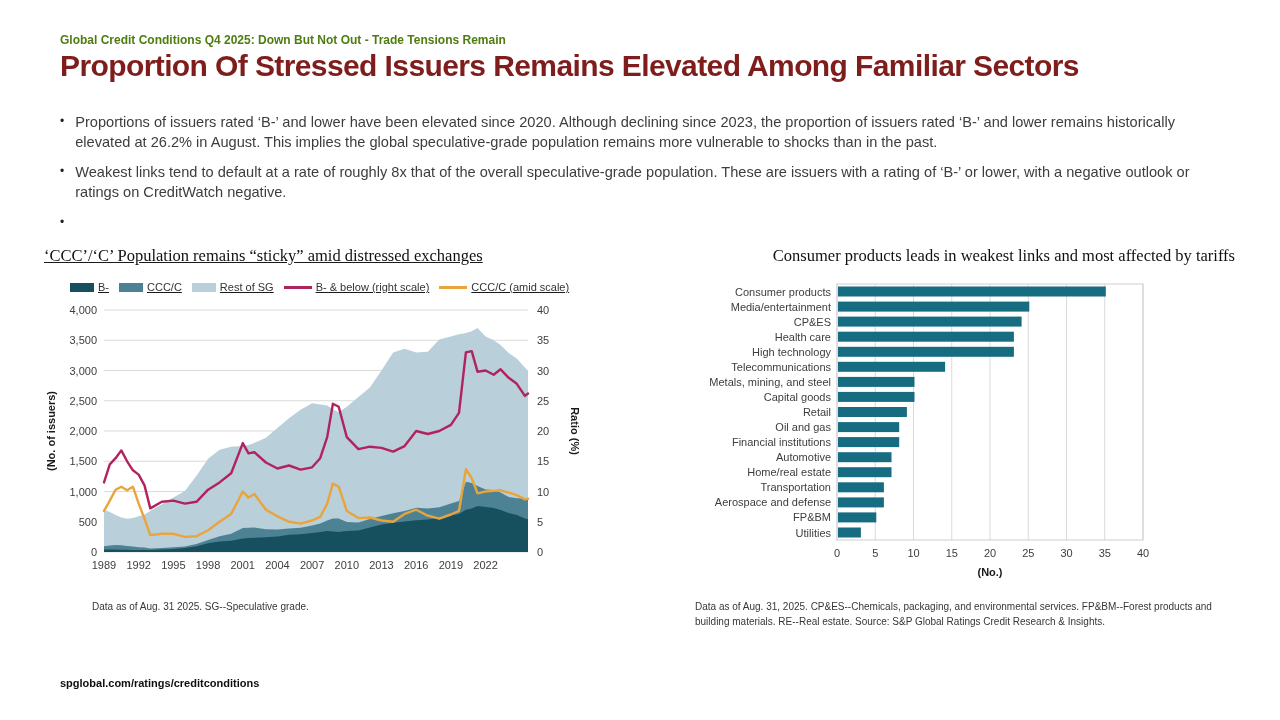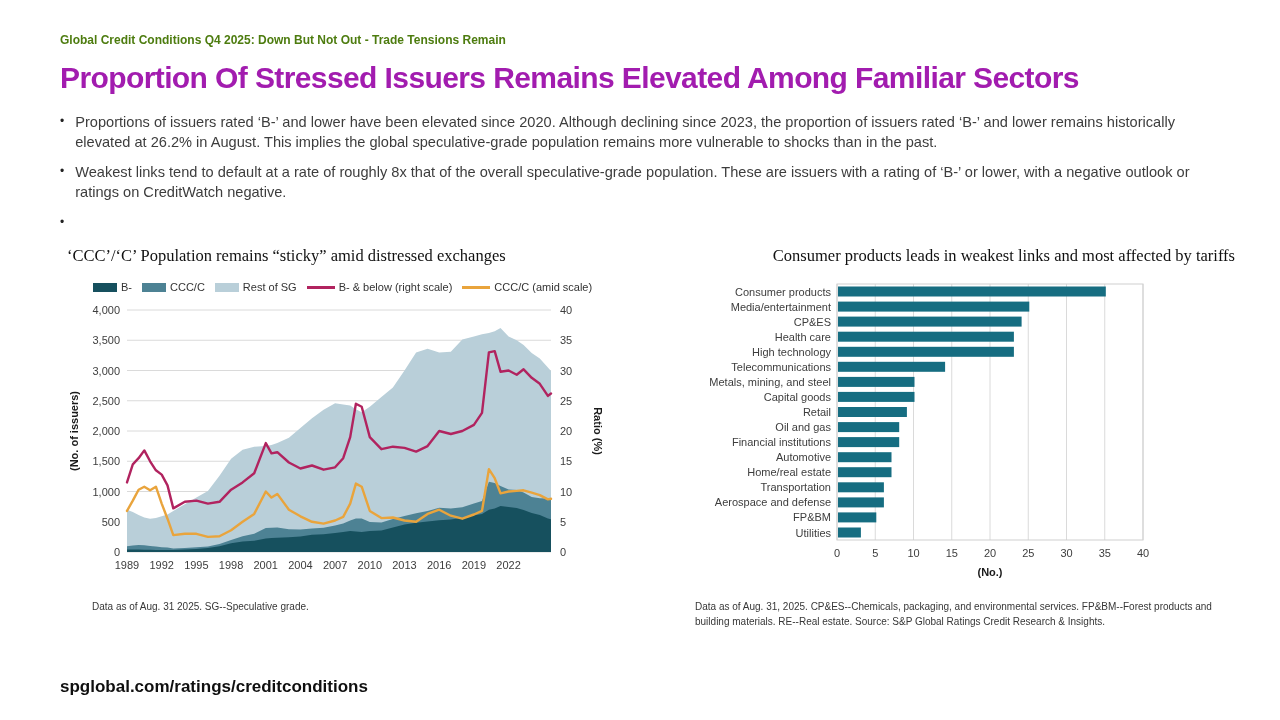--- a/index.html
+++ b/index.html
@@ -5,33 +5,33 @@
   html,body{margin:0;padding:0;}
   body{
     width:1280px;height:720px;background:#ffffff;overflow:hidden;position:relative;
     font-family:"Liberation Sans",sans-serif;color:#1a1a1a;
   }
   .eyebrow{
     position:absolute;left:60px;top:33px;font-size:12px;font-weight:700;color:#4d7c0f;
     letter-spacing:0;
   }
   h1.page-title{
-    position:absolute;left:60px;top:61px;margin:0;width:1170px;
-    font-size:30px;font-weight:700;letter-spacing:-0.6px;color:#a21caf;
+    position:absolute;left:60px;top:49px;margin:0;width:1170px;
+    font-size:30px;font-weight:700;letter-spacing:-0.6px;color:#7f1d1d;
   }
   ul.bullets{
     position:absolute;left:60px;top:112px;width:1168px;margin:0;padding:0;list-style:none;
   }
   ul.bullets li{
     display:flex;gap:11px;margin-bottom:10px;
     font-size:14.6px;line-height:1.38;color:#3d3d3d;
   }
   ul.bullets .dot{flex:0 0 auto;font-size:12px;line-height:1.6;color:#222;}
   .panel{position:absolute;top:246px;}
-  .panel.left{left:67px;width:548px;}
+  .panel.left{left:44px;width:548px;text-decoration:underline;}
   .panel.right{left:695px;width:540px;text-align:right;}
   .chart-title{
     margin:0;font-family:"Liberation Serif",serif;font-weight:400;
     font-size:16.5px;color:#101010;
   }
   .legend{
     display:flex;align-items:center;gap:10px;margin:15px 0 0 26px;white-space:nowrap;
   }
   .legend-item{display:inline-flex;align-items:center;gap:4px;font-size:11px;color:#333;}
   .swatch.box{width:24px;height:9px;display:inline-block;}
@@ -40,21 +40,21 @@
   .panel.left svg{margin-top:3px;}
   .panel.right svg{margin-top:8px;}
   .tick{font-family:"Liberation Sans",sans-serif;font-size:11px;fill:#3d3d3d;}
   .axis-title{font-family:"Liberation Sans",sans-serif;font-size:11px;font-weight:700;fill:#1a1a1a;}
   .note{
     position:absolute;top:600px;margin:0;font-size:10px;line-height:1.45;color:#373737;
   }
   .note.left{left:60px;width:545px;margin-left:32px;}
   .note.right{left:695px;width:532px;}
   .footer-url{
-    position:absolute;left:60px;top:677px;font-size:17px;font-weight:700;color:#0f0f0f;
+    position:absolute;left:60px;top:677px;font-size:11px;font-weight:700;color:#0f0f0f;
     text-decoration:none;
   }
   .page-number{position:absolute;right:62px;top:724px;font-size:15px;color:#4a4a4a;}
 </style>
 </head>
 <body>
 
 <div class="eyebrow">Global Credit Conditions Q4 2025: Down But Not Out - Trade Tensions Remain</div>
 
 <h1 class="page-title">Proportion Of Stressed Issuers Remains Elevated Among Familiar Sectors</h1>

